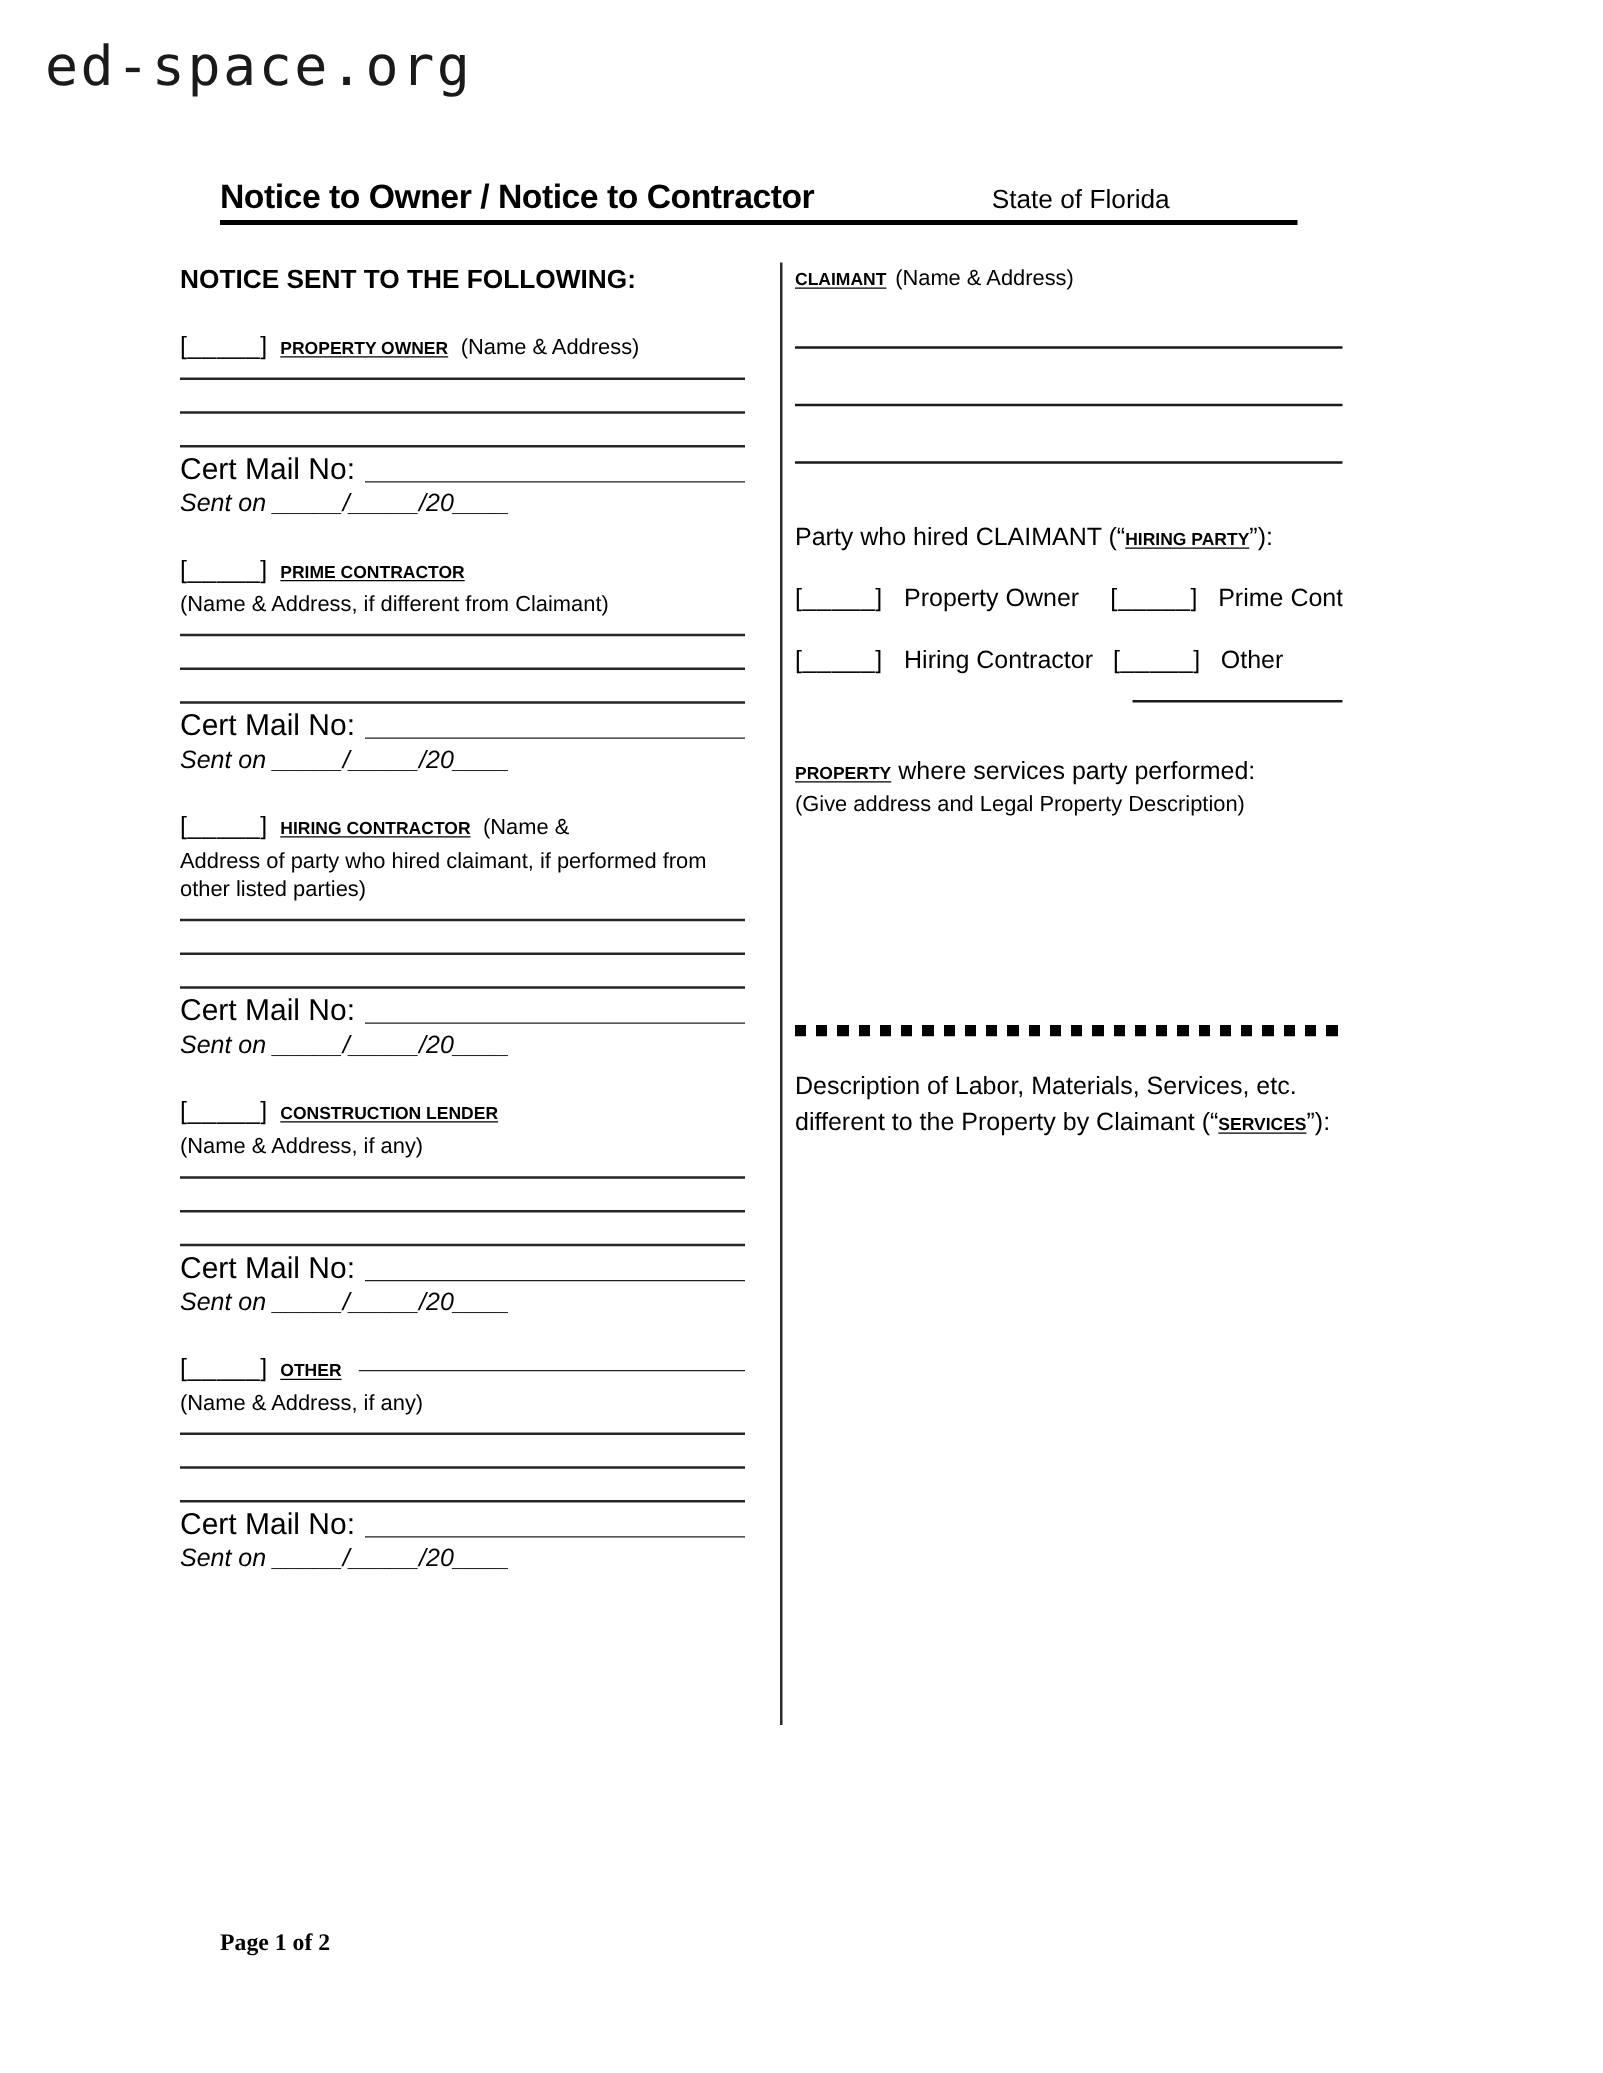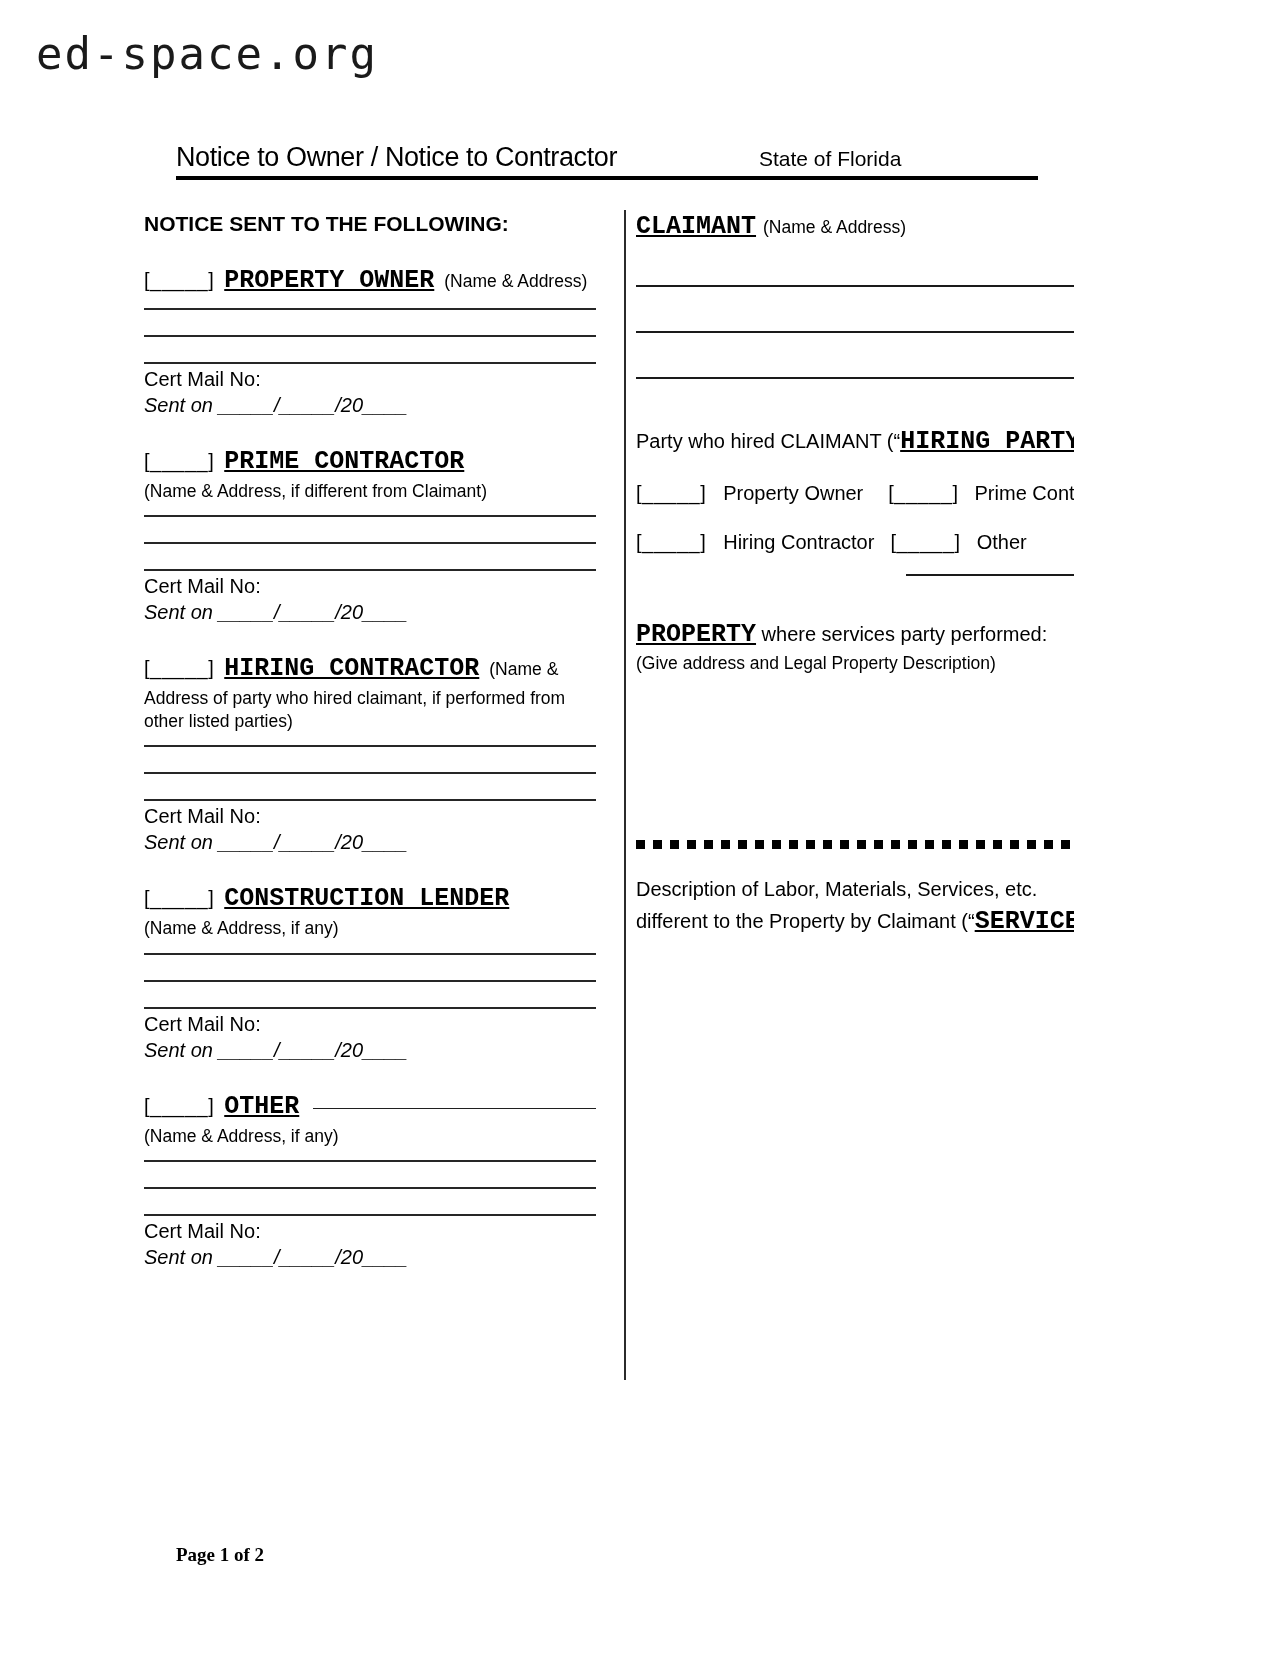--- a/index.html
+++ b/index.html
@@ -37,21 +37,21 @@
     left: 176px;
     top: 142px;
     width: 862px;
     border-bottom: 4px solid #000;
     padding-bottom: 3px;
     display: flex;
     align-items: baseline;
   }
   .doc-title {
     font-size: 27px;
-    font-weight: normal;
+    font-weight: bold;
     letter-spacing: -0.4px;
     white-space: nowrap;
   }
   .state-label {
     font-size: 21px;
     margin-left: 142px;
     white-space: nowrap;
   }
 
   
@@ -76,25 +76,24 @@
     border-left: 2px solid #2b2b2b;
   }
 
   
   .section-head {
     font-size: 21px;
     font-weight: bold;
     white-space: nowrap;
   }
   .hdr-bold-u {
-    font-size: 25px;
+    font-size: 14px;
     font-weight: bold;
     text-decoration: underline;
     text-underline-offset: 2px;
-    font-family: Liberation Mono, monospace;
   }
   .note {
     font-size: 17.5px;
     font-weight: normal;
   }
   .bracket {
     font-size: 20px;
     letter-spacing: 0.5px;
     white-space: nowrap;
   }
@@ -115,24 +114,23 @@
   
   .rule {
     border-bottom: 2px solid #262626;
     height: 0;
     margin-top: 25px;
   }
   .rule.first { margin-top: 13px; }
 
   .cert-line {
     display: flex;
-    align-items: flex-start;
-    font-size: 20px;
+    align-items: flex-end;
+    font-size: 24px;
     margin-top: 4px;
-    flex-direction: column;
   }
   .cert-line .fill {
     flex: 1;
     border-bottom: 1.6px solid #1f1f1f;
     margin-left: 8px;
     position: relative;
     top: -4px;
   }
   .sent-line {
     font-size: 20px;

